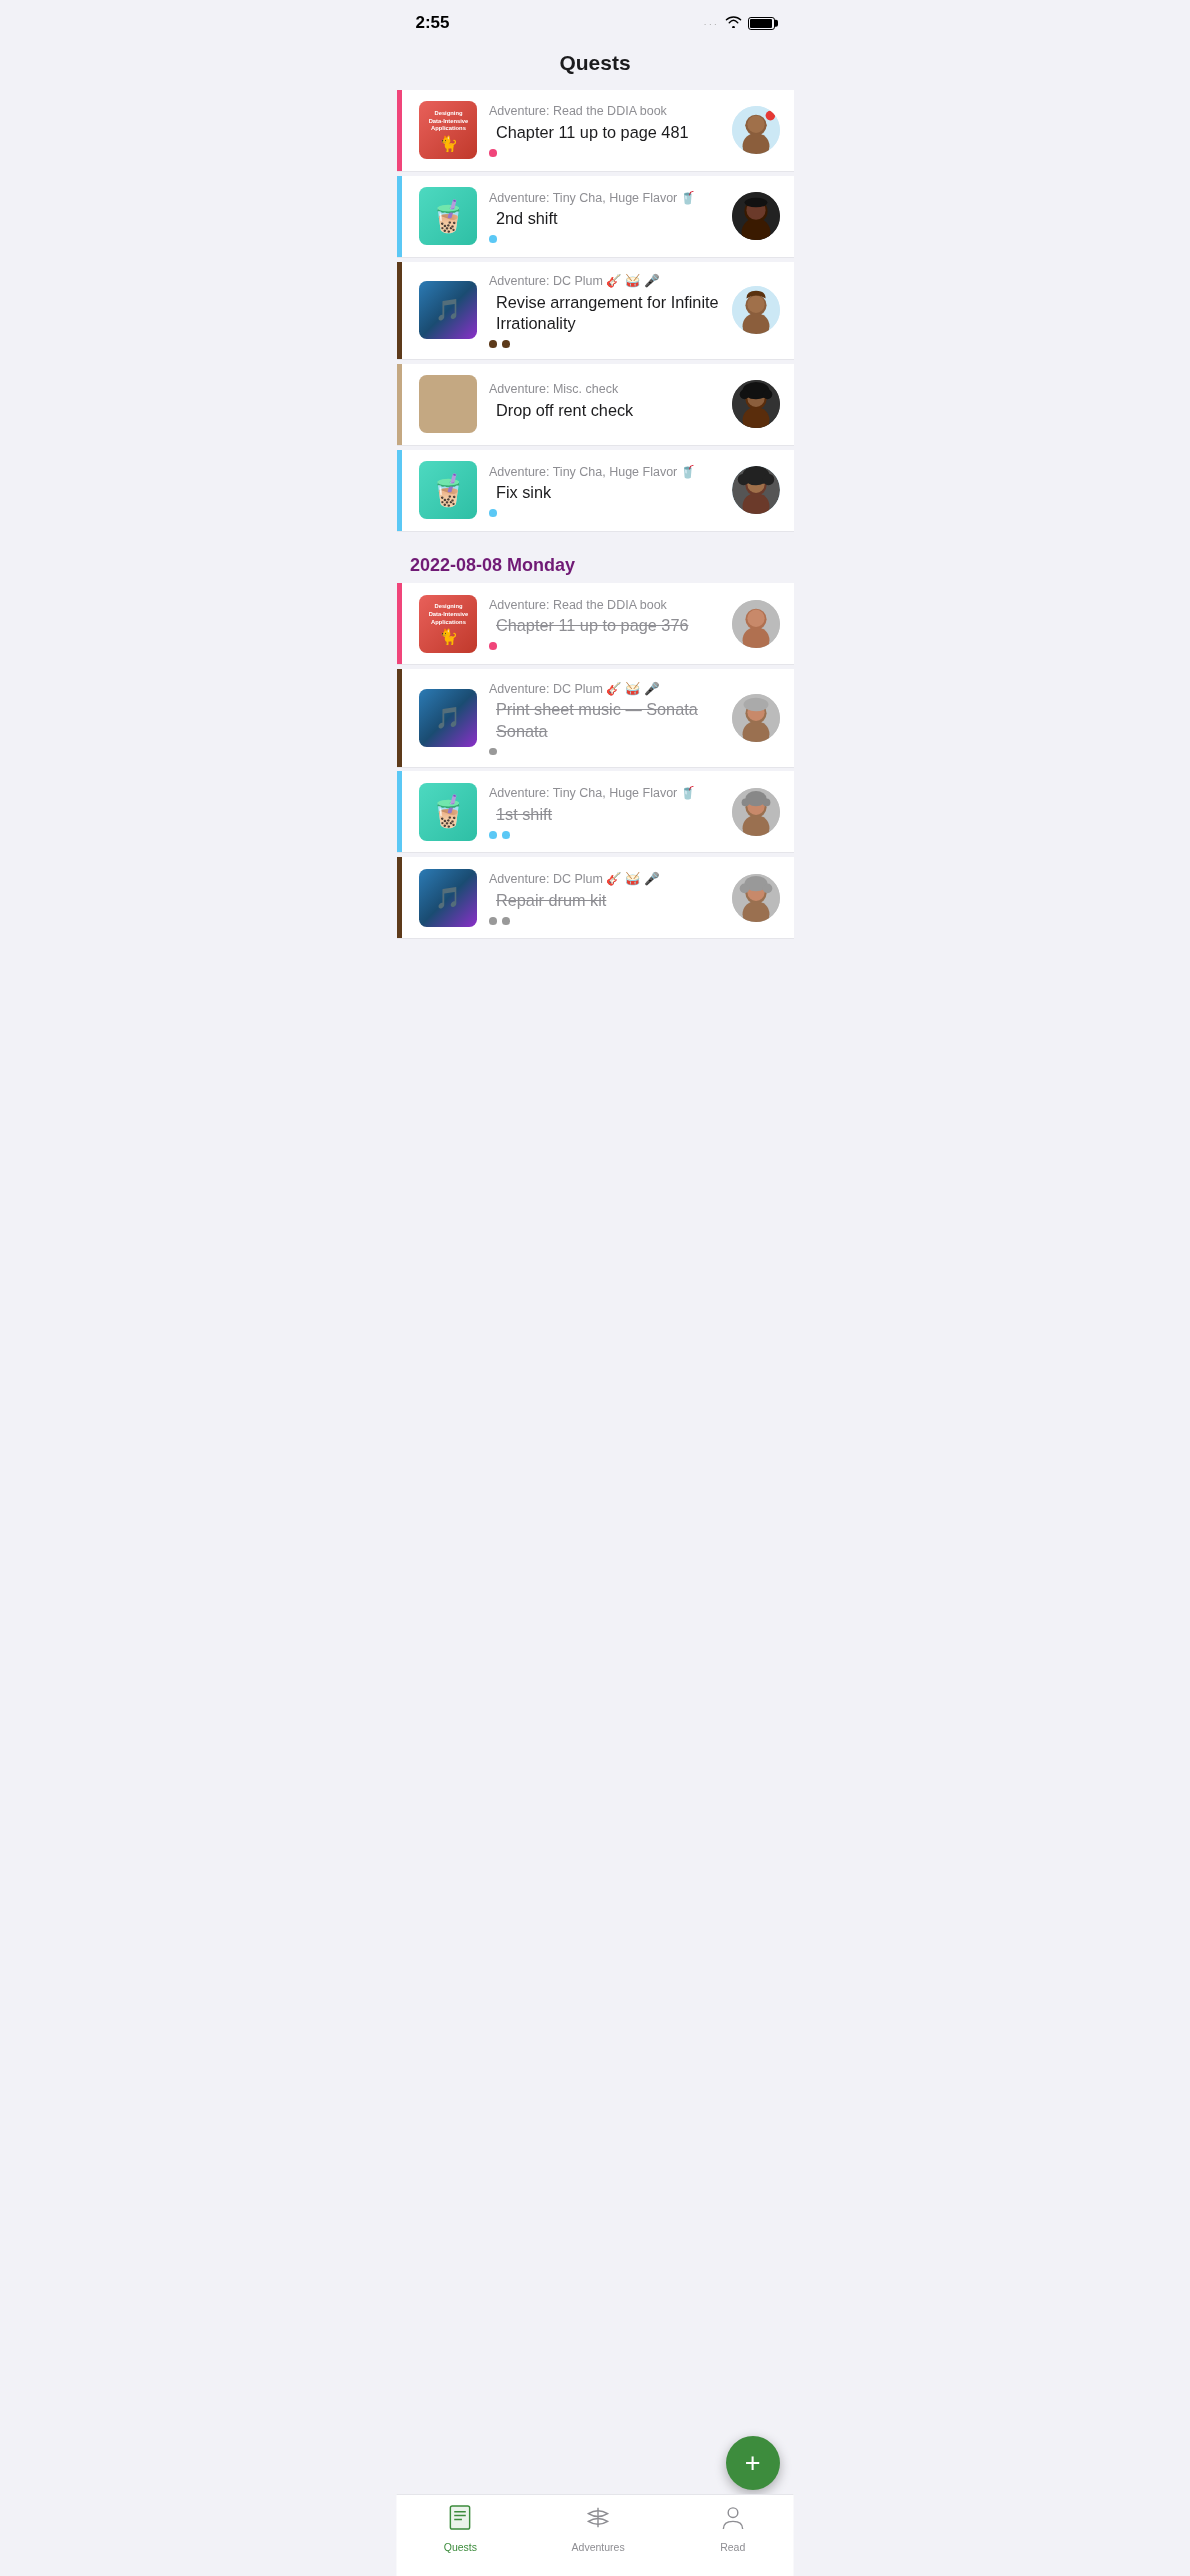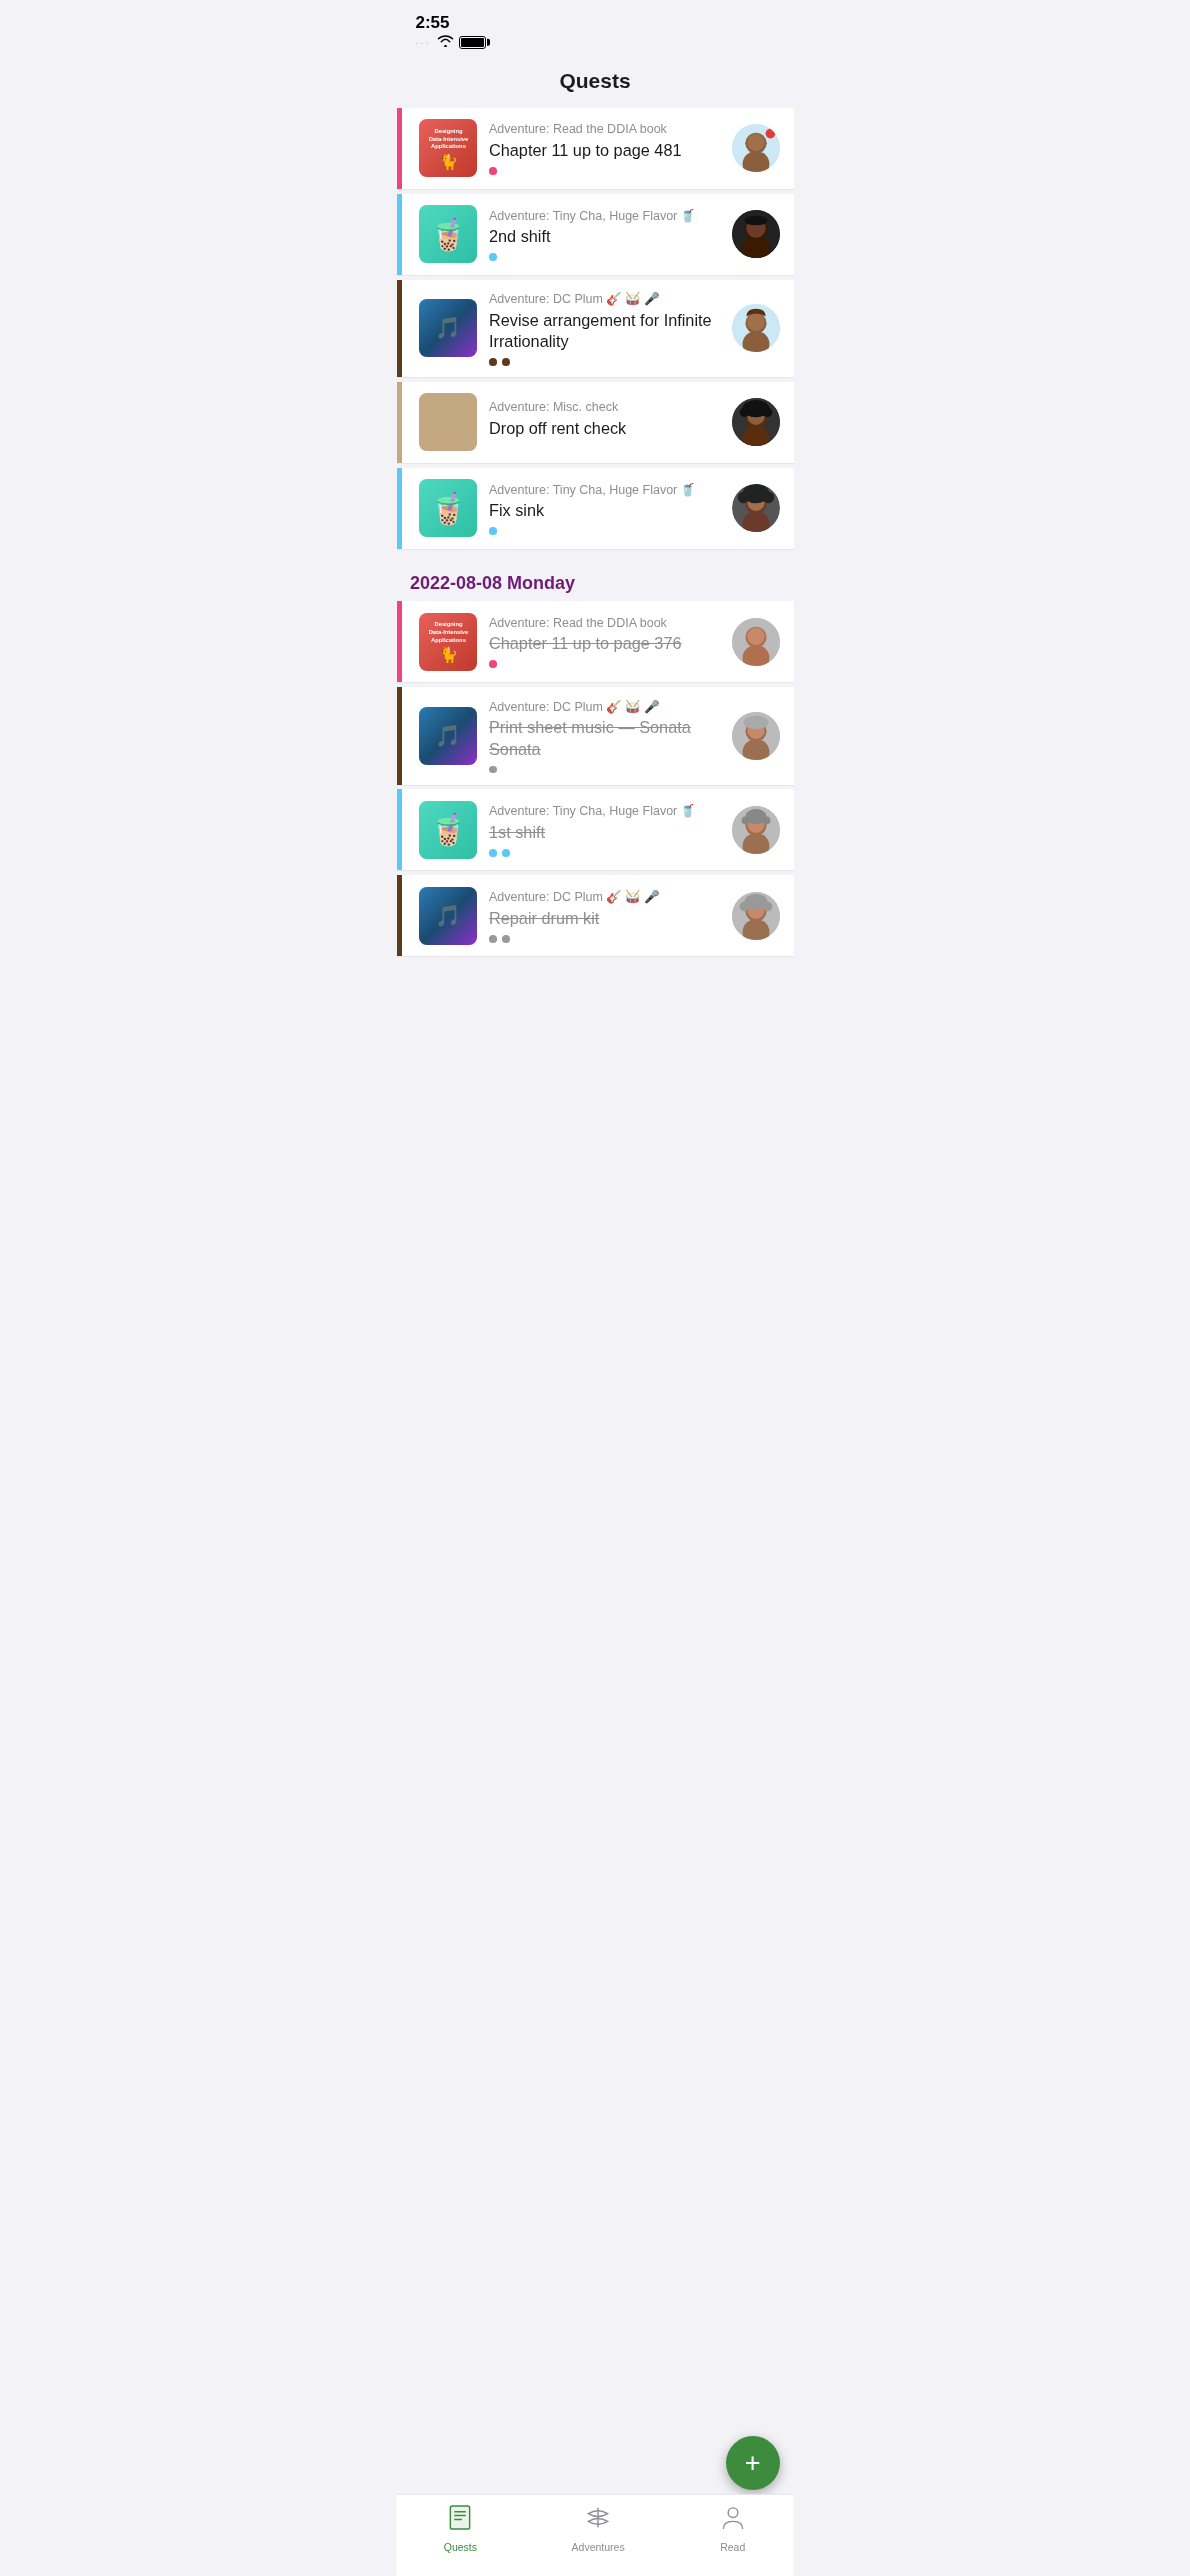--- a/index.html
+++ b/index.html
@@ -12,23 +12,22 @@
       margin: 0 auto;
       position: relative;
       overflow-x: hidden;
     }
 
     
     .status-bar {
       background: #f2f2f7;
       display: flex;
       justify-content: space-between;
-      align-items: flex-start;
+      align-items: center;
       padding: 13.4px 19px 7.7px;
-      flex-direction: column;
     }
     .status-time {
       font-size: 17px;
       font-weight: 700;
       color: #000;
     }
     .status-icons {
       display: flex;
       align-items: center;
       gap: 5.8px;
@@ -154,20 +153,21 @@
     .quest-adventure {
       font-size: 12.5px;
       color: #8e8e93;
       margin-bottom: 3.8px;
     }
     .quest-title {
       font-size: 16.3px;
       font-weight: 500;
       color: #1c1c1e;
       line-height: 1.3;
+      margin-left: 7px;
     }
     .quest-title.strikethrough {
       text-decoration: line-through;
       color: #8e8e93;
     }
     .quest-dots {
       display: flex;
       gap: 5.8px;
       margin-top: 5.8px;
     }

